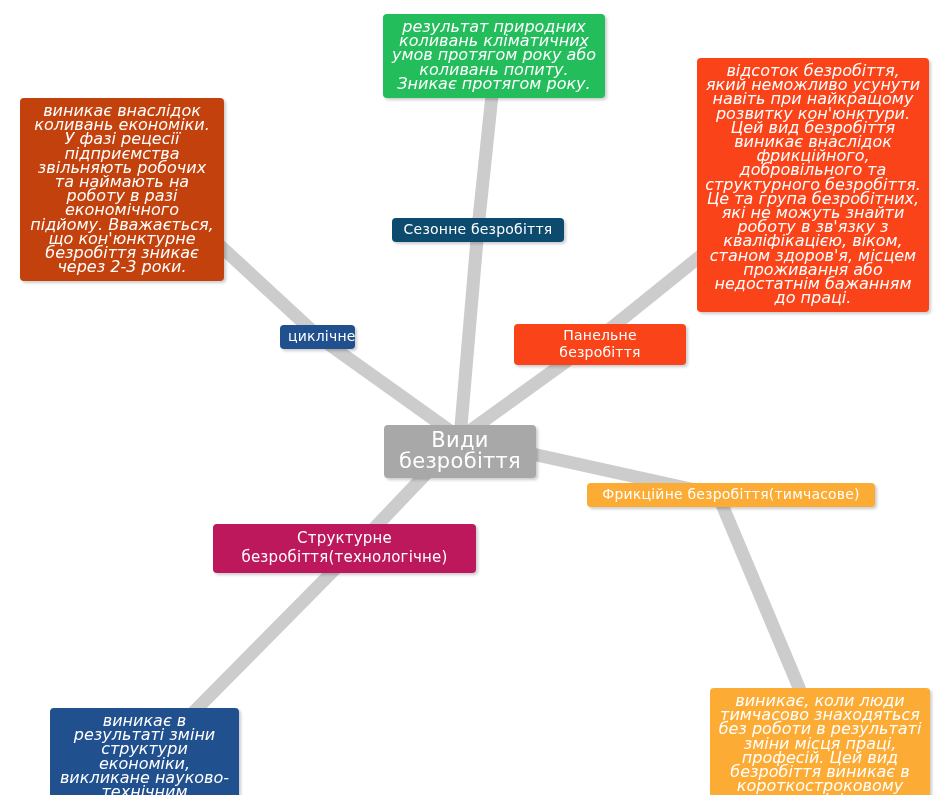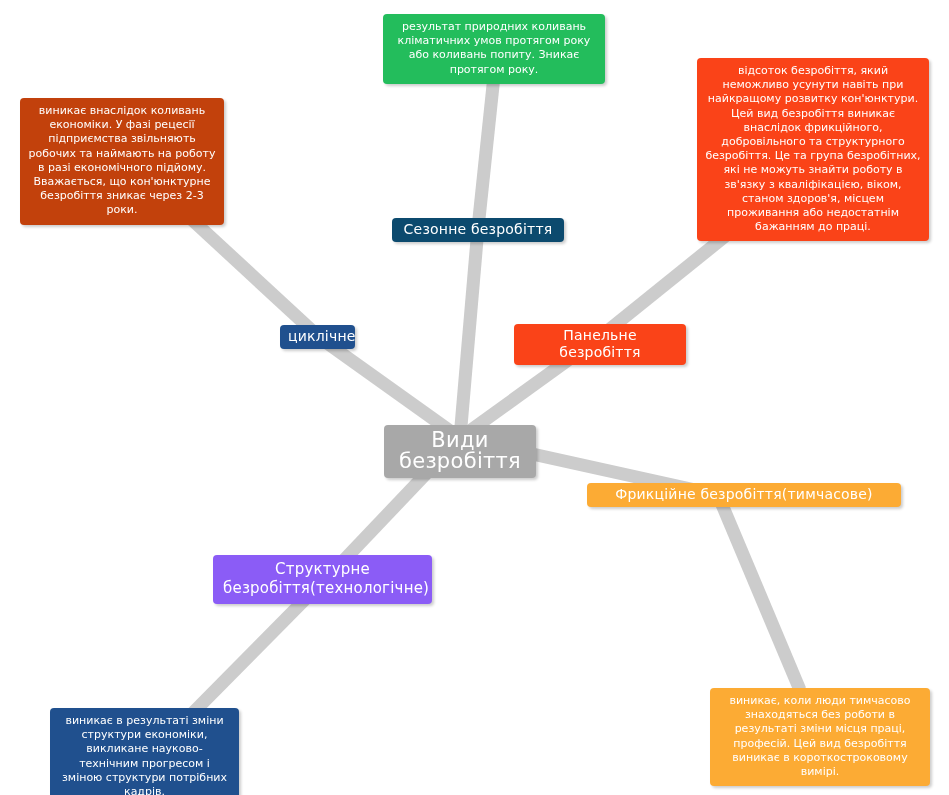--- a/index.html
+++ b/index.html
@@ -45,23 +45,24 @@
     line-height: 17px;
     padding: 3px 8px 4px 8px;
     letter-spacing: 0.2px;
   }
   .node-branch.wide {
     font-size: 15px;
     line-height: 19px;
     padding: 5px 10px 6px 10px;
   }
   .node-leaf {
-    font-size: 11px;
+    font-size: 16px;
     line-height: 14.2px;
     padding: 6px 8px 7px 8px;
+    font-style: italic;
   }
   .c-blue   { background: #20508e; }
   .c-green  { background: #23bd5c; }
   .c-red    { background: #fa4318; }
   .c-orange { background: #fcab34; }
 </style>
 </head>
 <body>
 
 <div id="mindmap">
@@ -88,20 +89,20 @@
   <div class="node node-leaf c-orange" id="leaf-frictional" style="left: 710px; top: 688px; width: 220px; min-height: 92px; background: rgb(252, 171, 52);">виникає, коли люди тимчасово знаходяться без роботи в результаті зміни місця праці, професій. Цей вид безробіття виникає в короткостроковому вимірі.</div>
 
   <div class="node node-leaf c-blue" id="leaf-structural" style="left: 50px; top: 708px; width: 189px; min-height: 62px; background: rgb(32, 80, 142);">виникає в результаті зміни структури економіки, викликане науково-технічним прогресом і зміною структури потрібних кадрів.</div>
 
   <div class="node node-branch c-green" id="branch-seasonal" style="left: 392px; top: 218px; width: 172px; min-height: 24px; background: #0c4a6e;">Сезонне безробіття</div>
 
   <div class="node node-branch c-blue" id="branch-cyclical" style="left: 280px; top: 325px; width: 75px; min-height: 24px; background: rgb(32, 80, 142);">циклічне</div>
 
   <div class="node node-branch c-red" id="branch-panel" style="left: 514px; top: 324px; width: 172px; min-height: 24px; background: rgb(250, 67, 24);">Панельне безробіття</div>
 
-  <div class="node node-branch c-orange" id="branch-frictional" style="left: 587px; top: 483px; width: 314px; min-height: 24px; background: rgb(252, 171, 52);">Фрикційне безробіття(тимчасове)</div>
+  <div class="node node-branch c-orange" id="branch-frictional" style="left: 587px; top: 483px; width: 288px; min-height: 24px; background: rgb(252, 171, 52);">Фрикційне безробіття(тимчасове)</div>
 
-  <div class="node node-branch wide c-blue" id="branch-structural" style="left: 213px; top: 555px; width: 219px; min-height: 38px; background: #8b5cf6;">Структурне
+  <div class="node node-branch wide c-blue" id="branch-structural" style="left: 213px; top: 524px; width: 263px; min-height: 38px; background: #be185d;">Структурне
 безробіття(технологічне)</div>
 
   <div class="node node-root" id="node-root" style="left: 384px; top: 425px; width: 152px; min-height: 28px; background: rgb(168, 168, 168);">Види безробіття</div>
 
 </div>
 
 </body></html>

